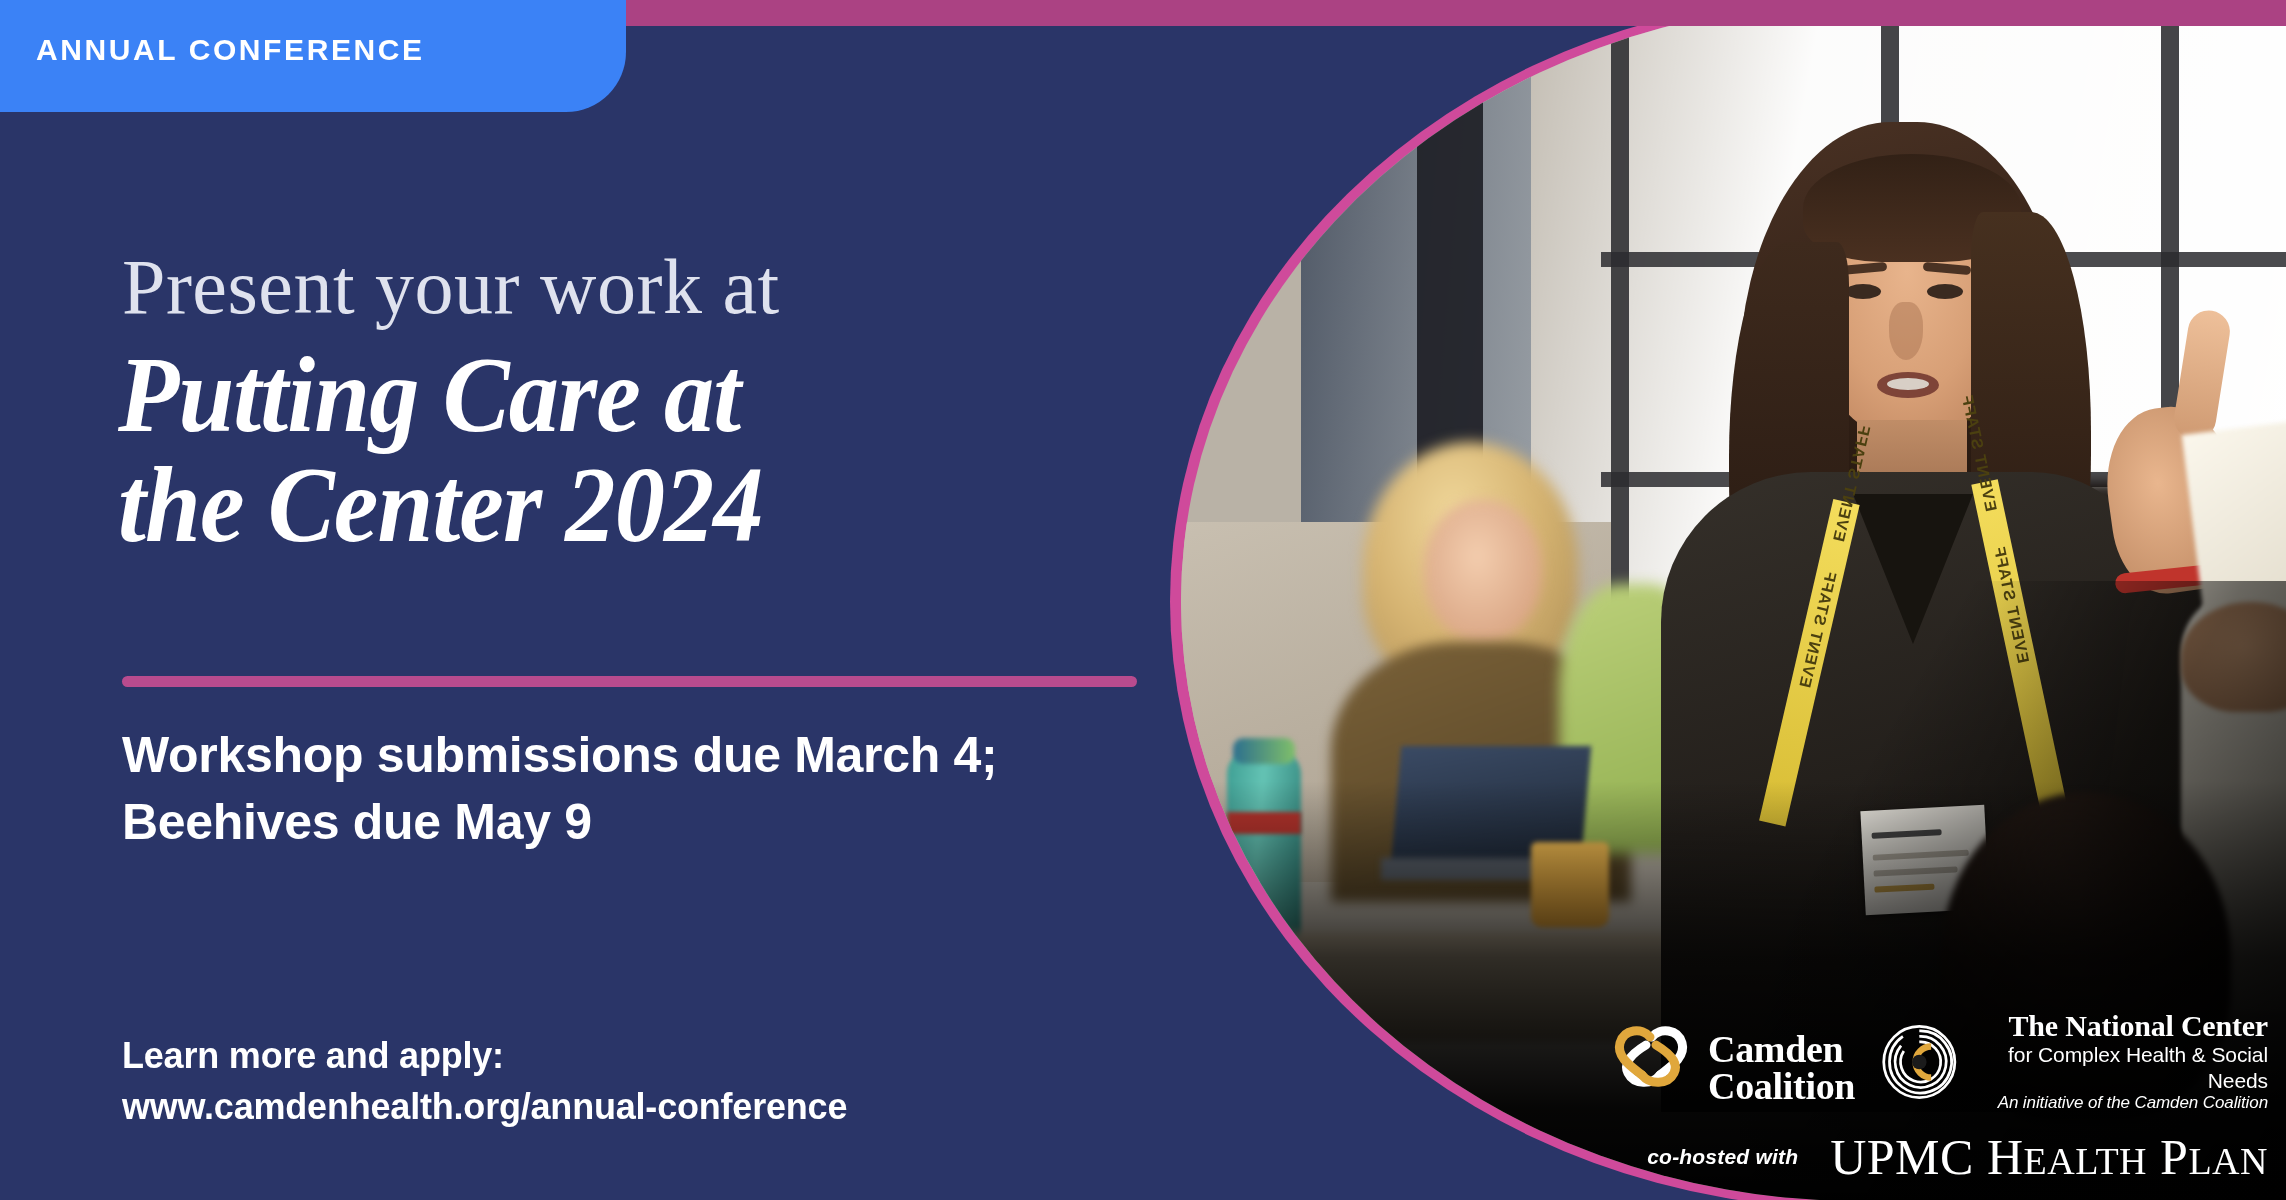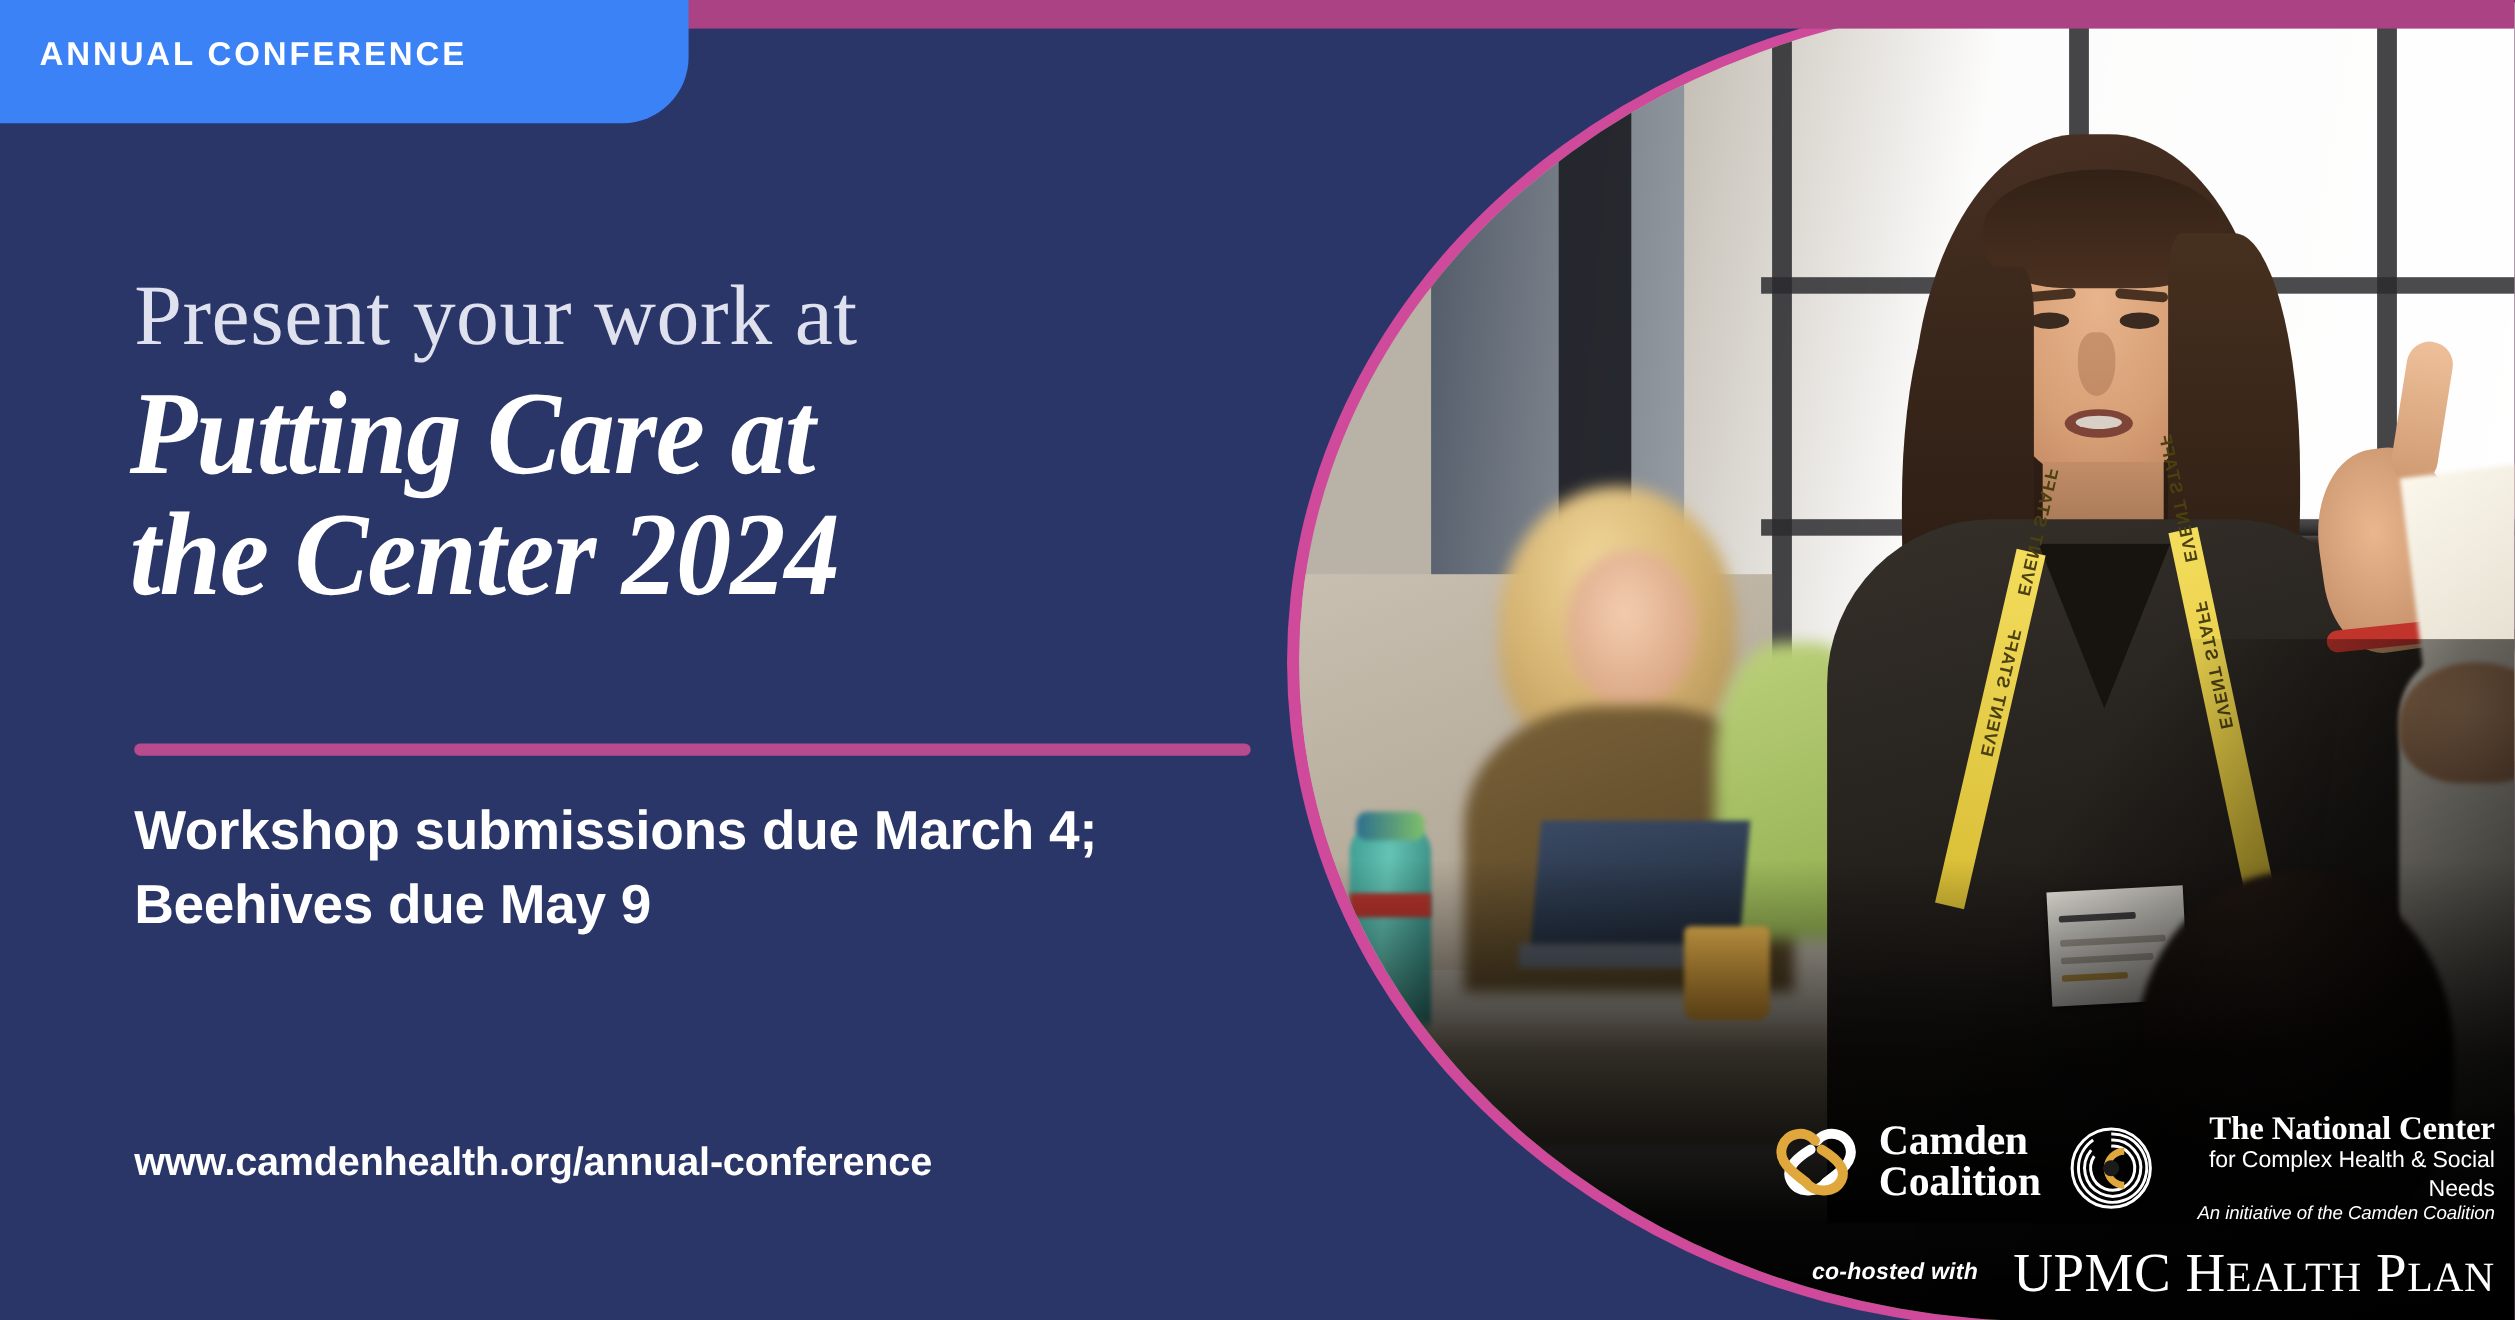--- a/index.html
+++ b/index.html
@@ -361,21 +361,21 @@
     bottom: 18px;
     z-index: 8;
     width: 660px;
   }
   .logo-row-top {
     display: flex;
     align-items: center;
     justify-content: flex-end;
     gap: 26px;
   }
-  .cc-logo { display: flex; align-items: flex-start; gap: 14px; }
+  .cc-logo { display: flex; align-items: flex-end; gap: 14px; }
   .cc-wordmark {
     color: #ffffff;
     font-family: "Liberation Serif", serif;
     font-weight: bold;
     font-size: 38px;
     line-height: 0.98;
     letter-spacing: -0.3px;
   }
   .nc-logo { display: flex; align-items: center; gap: 13px; }
   .nc-text { color: #ffffff; text-align: right; }
@@ -578,20 +578,21 @@
     </div>
 
     <div class="divider"></div>
 
     <div class="subhead">
       <div>Workshop submissions due March 4;</div>
       <div>Beehives due May 9</div>
     </div>
 
     <div class="cta">
+      <div>Learn more and apply:</div>
       <div>www.camdenhealth.org/annual-conference</div>
     </div>
   </div>
 
   <div class="logos">
 
     <div class="logo-row-top">
 
       <div class="cc-logo">
         <svg width="86" height="86" viewBox="0 0 86 86">

